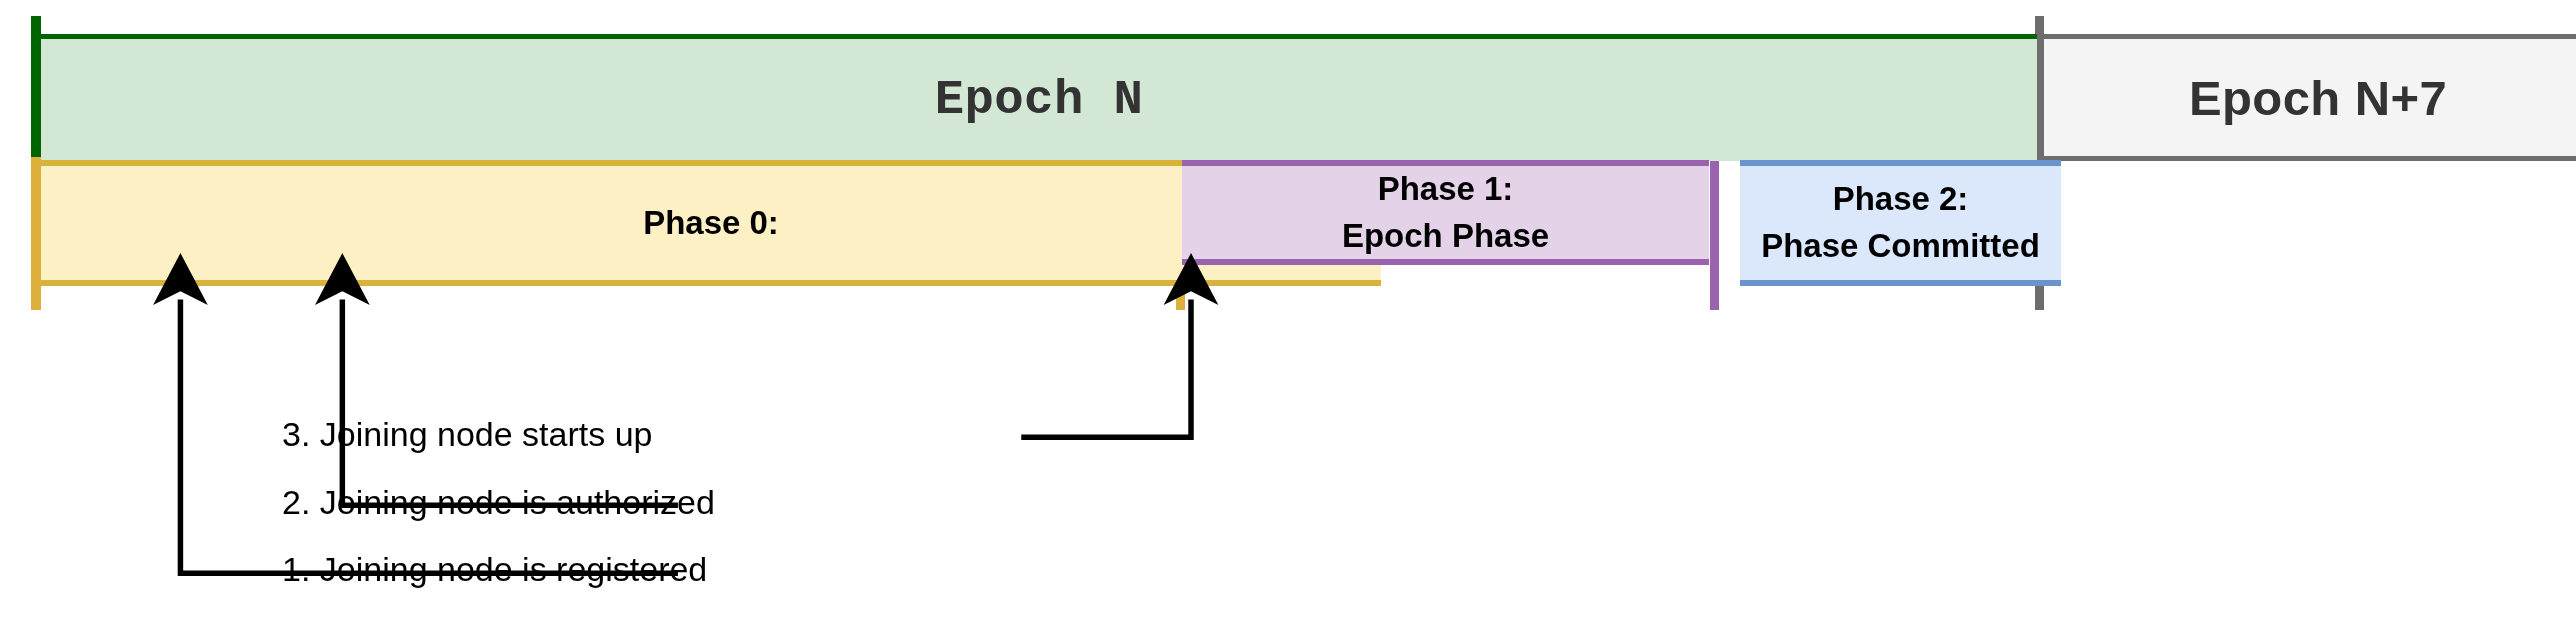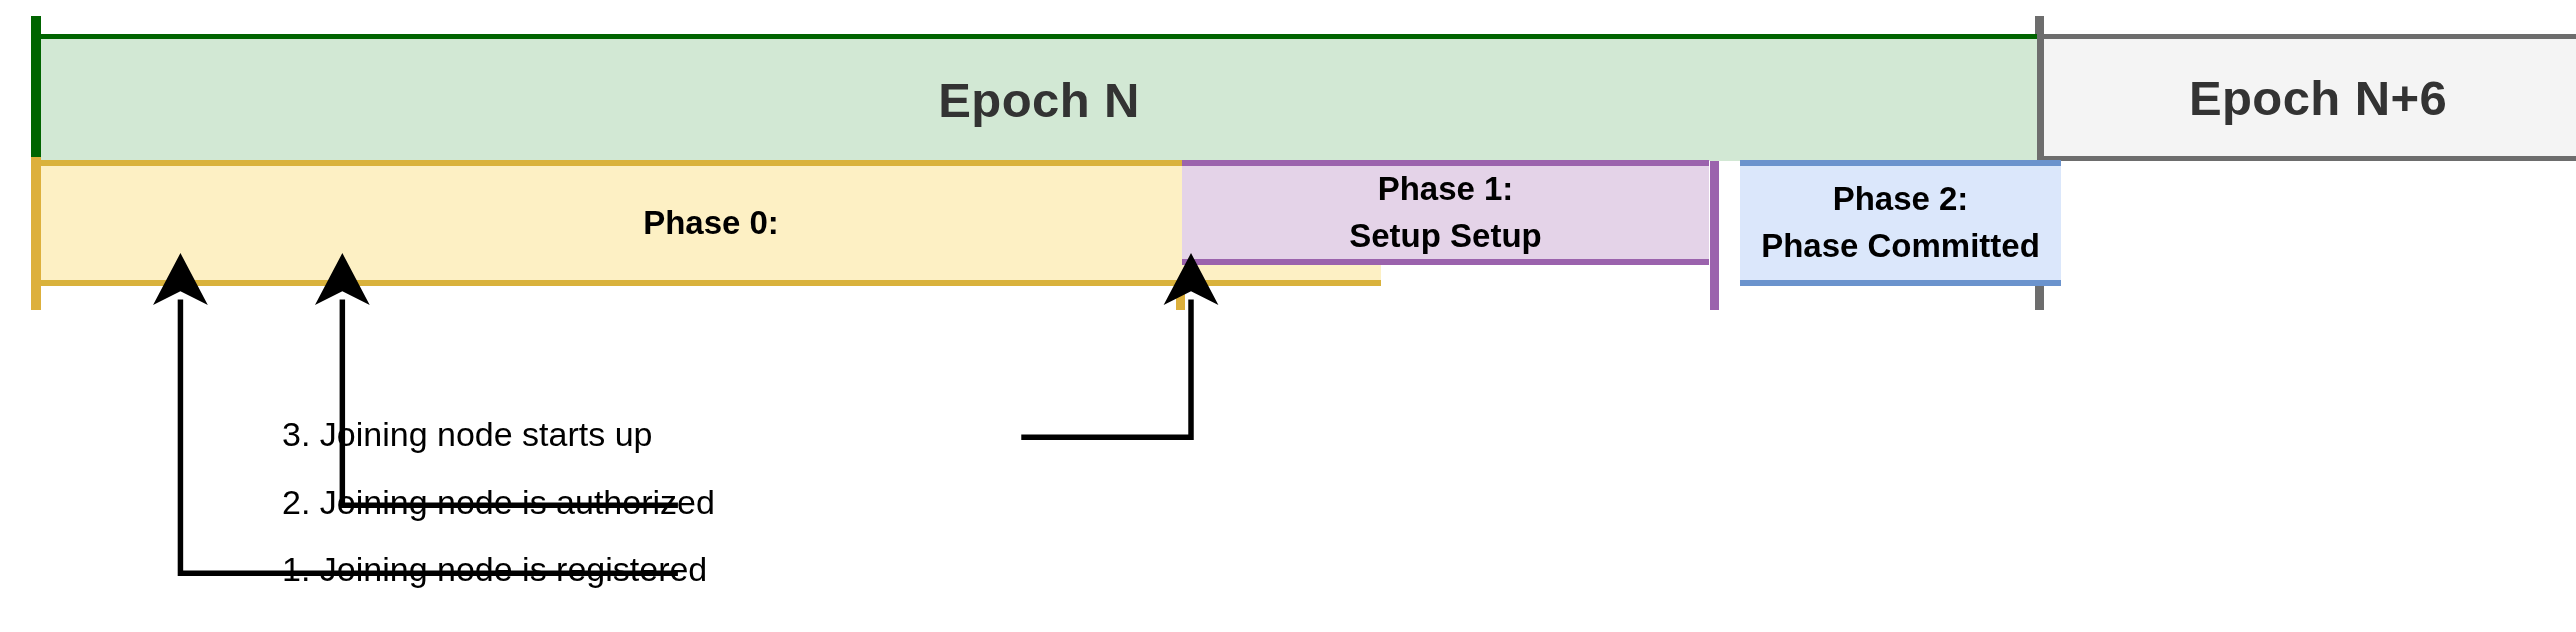--- a/index.html
+++ b/index.html
@@ -30,20 +30,21 @@
     color: #333333;
     letter-spacing: 0.4px;
   }
   #epoch-n {
     left: 41px;
     top: 34px;
     width: 1996px;
     height: 127px;
     background: #d2e8d4;
     border-top: 5.5px solid #006400;
+    font-family: Liberation Mono, monospace;
   }
   #epoch-n1 {
     left: 2044px;
     top: 34px;
     width: 548px;
     height: 127px;
     background: #f4f4f4;
     border-top: 5.5px solid #6d6d6d;
     border-bottom: 5.5px solid #6d6d6d;
     border-left: 0;
@@ -163,30 +164,30 @@
   <div class="marker-bar" id="marker-epoch-start-gold"></div>
   <div class="marker-bar" id="marker-phase1-gold"></div>
   <div class="marker-bar" id="marker-phase2-purple"></div>
   <div class="marker-bar" id="marker-epoch-end-gray"></div>
 
   <div class="epoch-box" id="epoch-n">
     <span>Epoch N</span>
   </div>
 
   <div class="epoch-box" id="epoch-n1">
-    <span>Epoch N+6</span>
+    <span>Epoch N+7</span>
   </div>
 
   <div class="phase-box" id="phase-0">
     <span>Phase 0:</span>
   </div>
 
   <div class="phase-box" id="phase-1">
     <span>Phase 1:</span>
-    <span>Setup Setup</span>
+    <span>Epoch Phase</span>
   </div>
 
   <div class="phase-box" id="phase-2">
     <span>Phase 2:</span>
     <span>Phase Committed</span>
   </div>
 
   <svg id="callouts" viewBox="0 0 3292 808">
     <defs>
       <marker id="arrowhead" markerWidth="11" markerHeight="11" refX="1.5" refY="5.5" orient="auto" markerUnits="strokeWidth">

